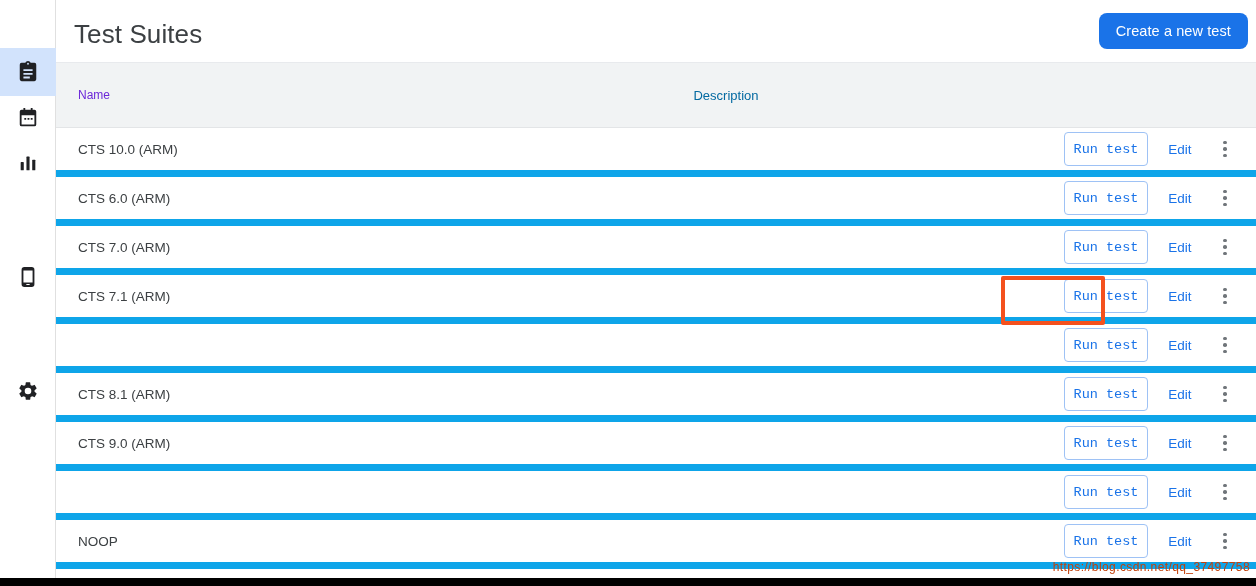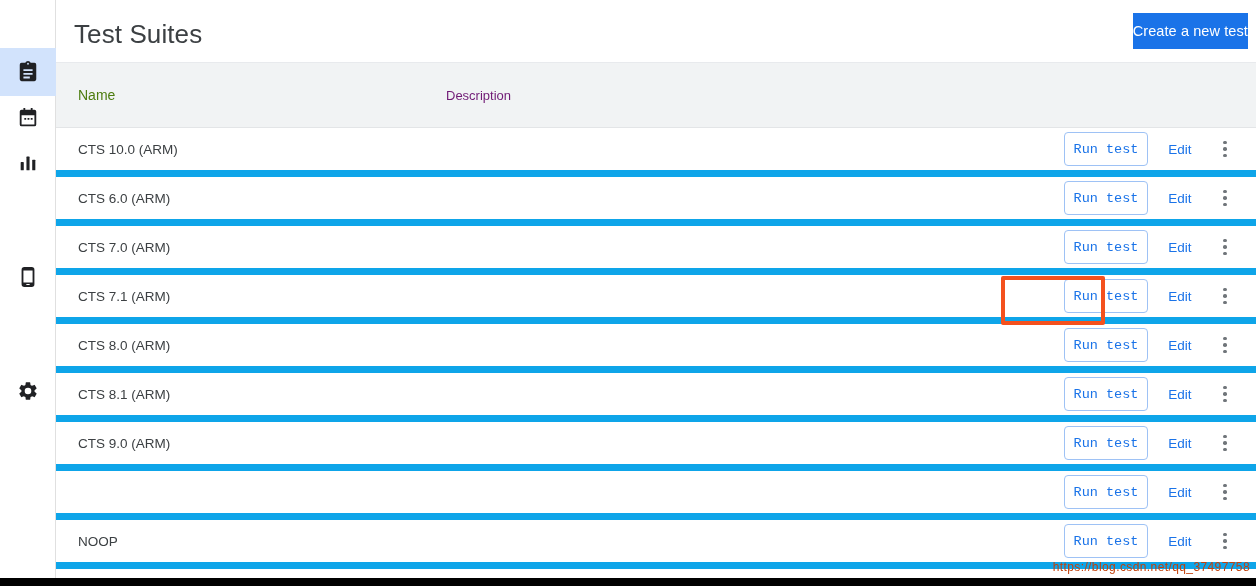--- a/index.html
+++ b/index.html
@@ -65,26 +65,26 @@
     font-size: 26px;
     color: #3c4043;
     letter-spacing: 0.1px;
     white-space: nowrap;
   }
   #create-test-btn {
     position: absolute;
     right: 8px;
     top: 13px;
     height: 36px;
-    padding: 0 0;
+    padding: 0 17px;
     background: #1a73e8;
     color: #ffffff;
     font-size: 14.5px;
     border: none;
-    border-radius: 0;
+    border-radius: 8px;
     cursor: pointer;
     font-family: "Liberation Sans", sans-serif;
     letter-spacing: 0.1px;
     white-space: nowrap;
   }
 
   
   #table-wrap {
     position: relative;
     width: 1200px;
@@ -103,28 +103,29 @@
     border-bottom: 1px solid #e3e5e7;
   }
   .col-name {
     width: 390px;
     padding-left: 22px;
     font-size: 13.5px;
     color: #3c4043;
     white-space: nowrap;
     overflow: hidden;
   }
-  .t-head .col-name { font-size: 14px; color: #4d7c0f; }
+  .t-head .col-name { font-size: 12px; color: #6d28d9; }
   .col-desc {
     flex: 1;
     padding-left: 0px;
     font-size: 13.5px;
-    color: #701a75;
+    color: #0369a1;
     white-space: nowrap;
     overflow: hidden;
+    text-align: center;
   }
   .t-head .col-desc { font-size: 13px; }
 
   .col-actions {
     width: 250px;
     display: flex;
     align-items: center;
     justify-content: flex-end;
     padding-right: 18px;
     gap: 0px;
@@ -311,21 +312,20 @@
               <button class="run-btn">Run test</button>
               <a class="edit-link">Edit</a>
               <div class="kebab">
                 <i></i>
                 <i></i>
                 <i></i>
               </div>
             </div>
           </div>
           <div class="t-row">
-            <div class="col-name">CTS 8.0 (ARM)</div>
             <div class="col-desc"></div>
             <div class="col-actions">
               <button class="run-btn">Run test</button>
               <a class="edit-link">Edit</a>
               <div class="kebab">
                 <i></i>
                 <i></i>
                 <i></i>
               </div>
             </div>

